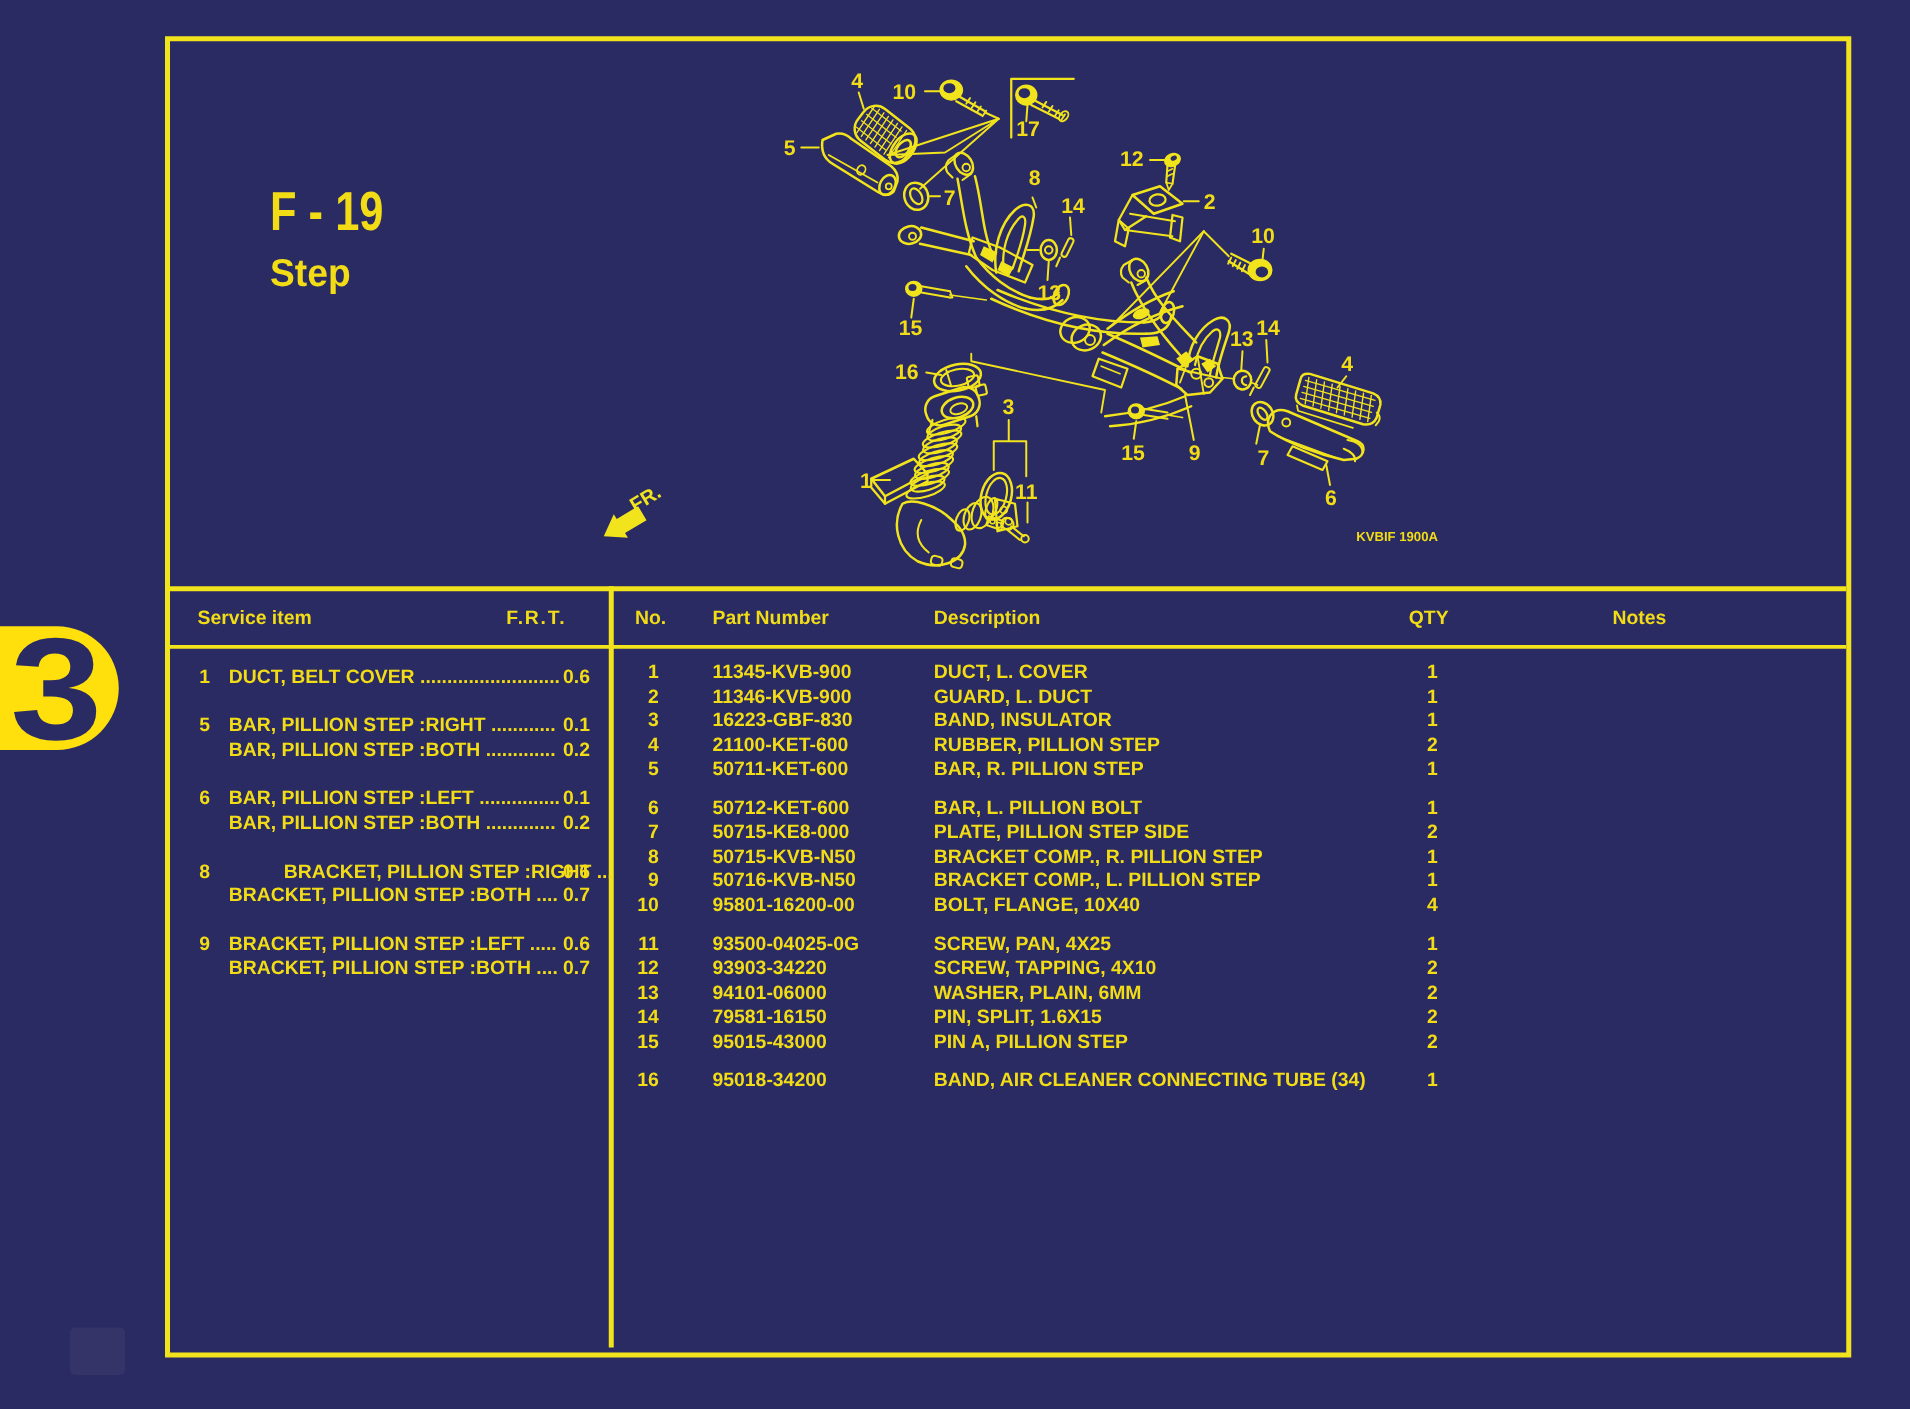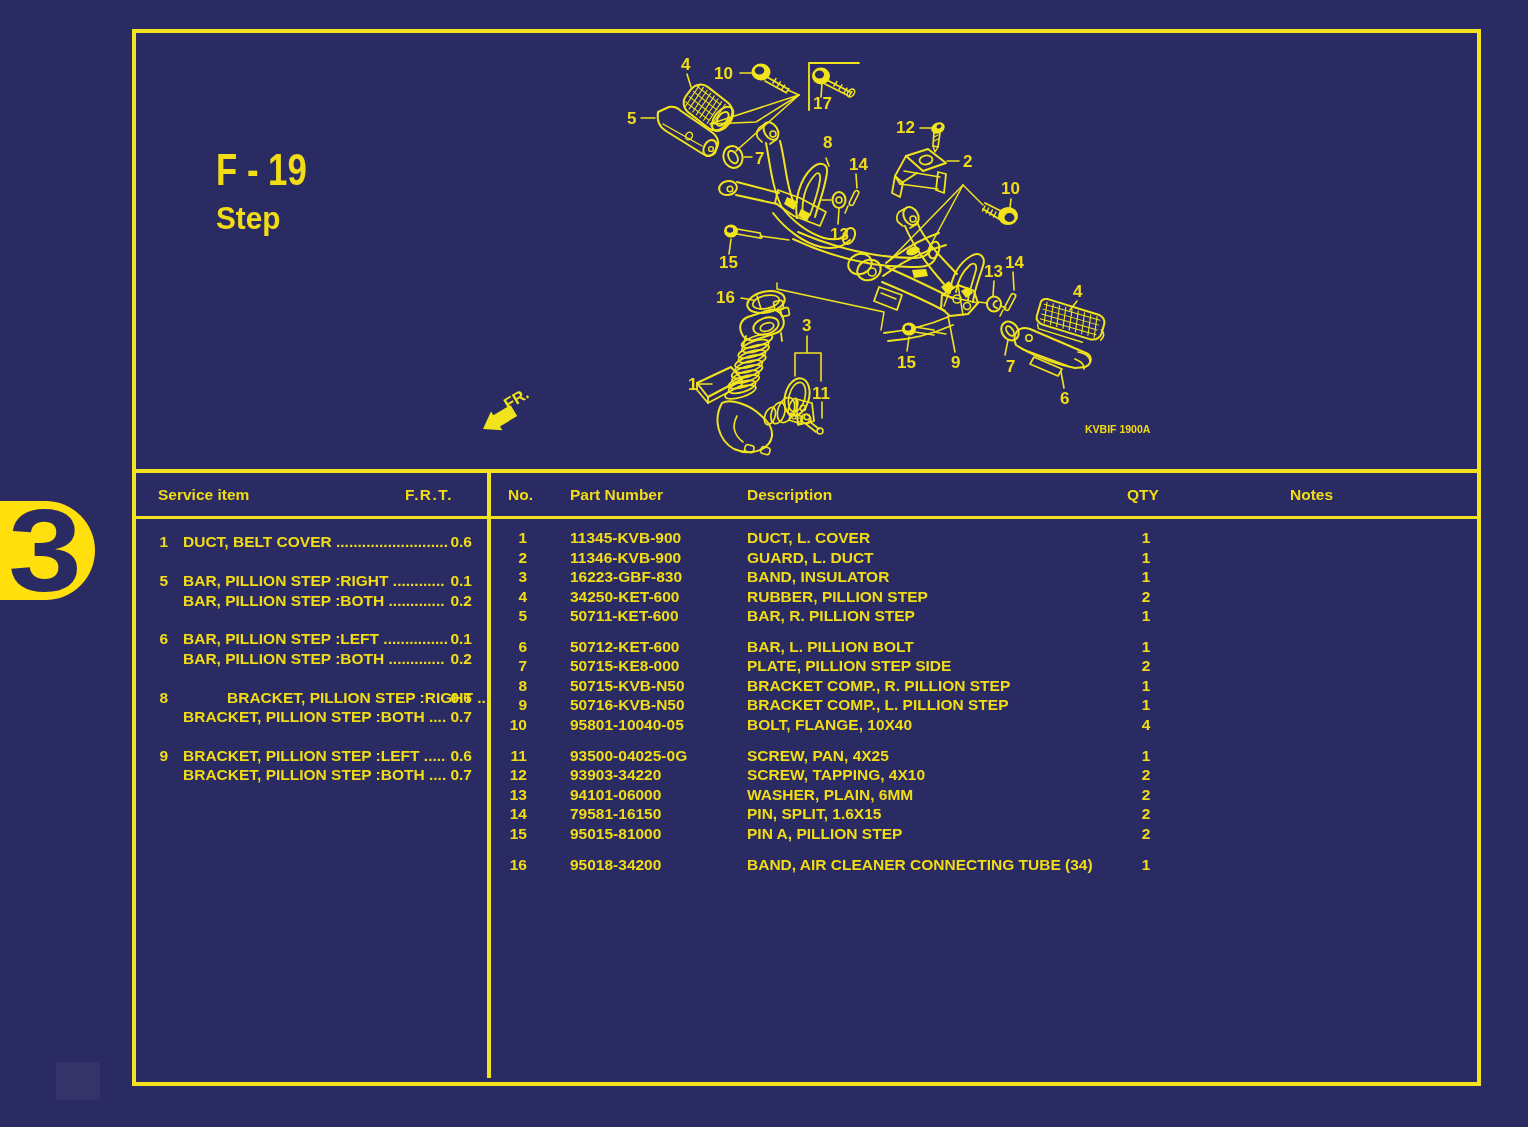--- a/index.html
+++ b/index.html
@@ -92,21 +92,21 @@
     <div class="abs yl t15" style="left:570px;top:548.5px;">11346-KVB-900</div>
     <div class="abs yl t15" style="left:747px;top:548.5px;">GUARD, L. DUCT</div>
     <div class="abs yl t15" style="left:1135px;top:548.5px;width:22px;text-align:center;">1</div>
 
 <div class="abs yl t15" style="left:503px;top:568.0px;width:24px;text-align:right;">3</div>
     <div class="abs yl t15" style="left:570px;top:568.0px;">16223-GBF-830</div>
     <div class="abs yl t15" style="left:747px;top:568.0px;">BAND, INSULATOR</div>
     <div class="abs yl t15" style="left:1135px;top:568.0px;width:22px;text-align:center;">1</div>
 
 <div class="abs yl t15" style="left:503px;top:587.5px;width:24px;text-align:right;">4</div>
-    <div class="abs yl t15" style="left:570px;top:587.5px;">34250-KET-600</div>
+    <div class="abs yl t15" style="left:570px;top:587.5px;">21100-KET-600</div>
     <div class="abs yl t15" style="left:747px;top:587.5px;">RUBBER, PILLION STEP</div>
     <div class="abs yl t15" style="left:1135px;top:587.5px;width:22px;text-align:center;">2</div>
 
 <div class="abs yl t15" style="left:503px;top:607.0px;width:24px;text-align:right;">5</div>
     <div class="abs yl t15" style="left:570px;top:607.0px;">50711-KET-600</div>
     <div class="abs yl t15" style="left:747px;top:607.0px;">BAR, R. PILLION STEP</div>
     <div class="abs yl t15" style="left:1135px;top:607.0px;width:22px;text-align:center;">1</div>
 
 <div class="abs yl t15" style="left:503px;top:637.5px;width:24px;text-align:right;">6</div>
     <div class="abs yl t15" style="left:570px;top:637.5px;">50712-KET-600</div>
@@ -122,21 +122,21 @@
     <div class="abs yl t15" style="left:570px;top:676.5px;">50715-KVB-N50</div>
     <div class="abs yl t15" style="left:747px;top:676.5px;">BRACKET COMP., R. PILLION STEP</div>
     <div class="abs yl t15" style="left:1135px;top:676.5px;width:22px;text-align:center;">1</div>
 
 <div class="abs yl t15" style="left:503px;top:696.0px;width:24px;text-align:right;">9</div>
     <div class="abs yl t15" style="left:570px;top:696.0px;">50716-KVB-N50</div>
     <div class="abs yl t15" style="left:747px;top:696.0px;">BRACKET COMP., L. PILLION STEP</div>
     <div class="abs yl t15" style="left:1135px;top:696.0px;width:22px;text-align:center;">1</div>
 
 <div class="abs yl t15" style="left:503px;top:715.5px;width:24px;text-align:right;">10</div>
-    <div class="abs yl t15" style="left:570px;top:715.5px;">95801-10040-05</div>
+    <div class="abs yl t15" style="left:570px;top:715.5px;">95801-16200-00</div>
     <div class="abs yl t15" style="left:747px;top:715.5px;">BOLT, FLANGE, 10X40</div>
     <div class="abs yl t15" style="left:1135px;top:715.5px;width:22px;text-align:center;">4</div>
 
 <div class="abs yl t15" style="left:503px;top:746.5px;width:24px;text-align:right;">11</div>
     <div class="abs yl t15" style="left:570px;top:746.5px;">93500-04025-0G</div>
     <div class="abs yl t15" style="left:747px;top:746.5px;">SCREW, PAN, 4X25</div>
     <div class="abs yl t15" style="left:1135px;top:746.5px;width:22px;text-align:center;">1</div>
 
 <div class="abs yl t15" style="left:503px;top:766.0px;width:24px;text-align:right;">12</div>
     <div class="abs yl t15" style="left:570px;top:766.0px;">93903-34220</div>
@@ -147,21 +147,21 @@
     <div class="abs yl t15" style="left:570px;top:785.5px;">94101-06000</div>
     <div class="abs yl t15" style="left:747px;top:785.5px;text-align:center;">WASHER, PLAIN, 6MM</div>
     <div class="abs yl t15" style="left:1135px;top:785.5px;width:22px;text-align:center;">2</div>
 
 <div class="abs yl t15" style="left:503px;top:805.0px;width:24px;text-align:right;">14</div>
     <div class="abs yl t15" style="left:570px;top:805.0px;">79581-16150</div>
     <div class="abs yl t15" style="left:747px;top:805.0px;">PIN, SPLIT, 1.6X15</div>
     <div class="abs yl t15" style="left:1135px;top:805.0px;width:22px;text-align:center;">2</div>
 
 <div class="abs yl t15" style="left:503px;top:824.5px;width:24px;text-align:right;">15</div>
-    <div class="abs yl t15" style="left:570px;top:824.5px;">95015-81000</div>
+    <div class="abs yl t15" style="left:570px;top:824.5px;">95015-43000</div>
     <div class="abs yl t15" style="left:747px;top:824.5px;">PIN A, PILLION STEP</div>
     <div class="abs yl t15" style="left:1135px;top:824.5px;width:22px;text-align:center;">2</div>
 
 <div class="abs yl t15" style="left:503px;top:855.5px;width:24px;text-align:right;">16</div>
     <div class="abs yl t15" style="left:570px;top:855.5px;">95018-34200</div>
     <div class="abs yl t15" style="left:747px;top:855.5px;">BAND, AIR CLEANER CONNECTING TUBE (34)</div>
     <div class="abs yl t15" style="left:1135px;top:855.5px;width:22px;text-align:center;">1</div>
 </div>
 
 <div class="abs" style="left:56px;top:1062px;width:44px;height:38px;background:rgba(255,255,255,0.045);border-radius:4px;"></div>

